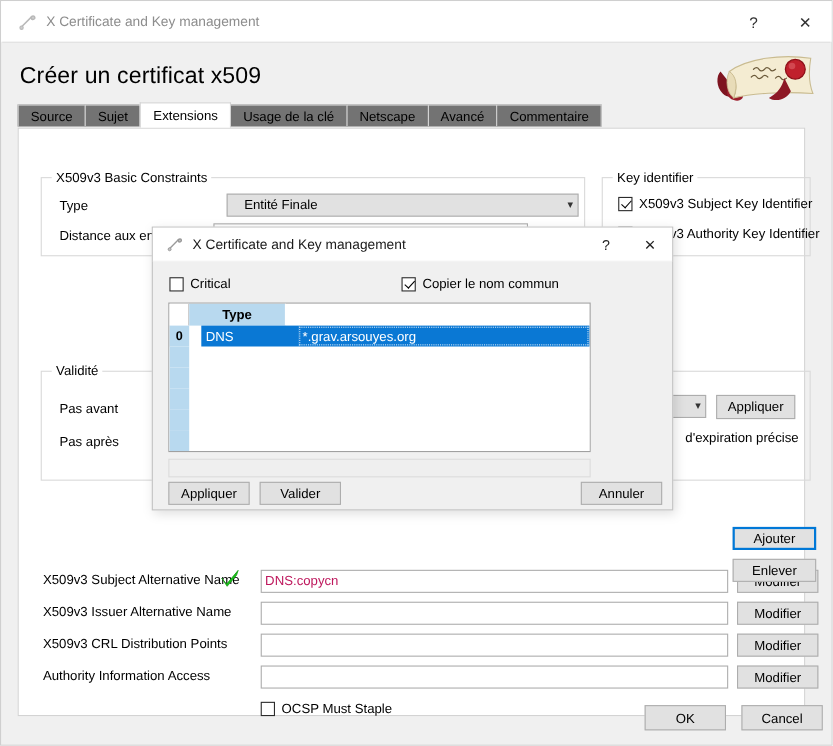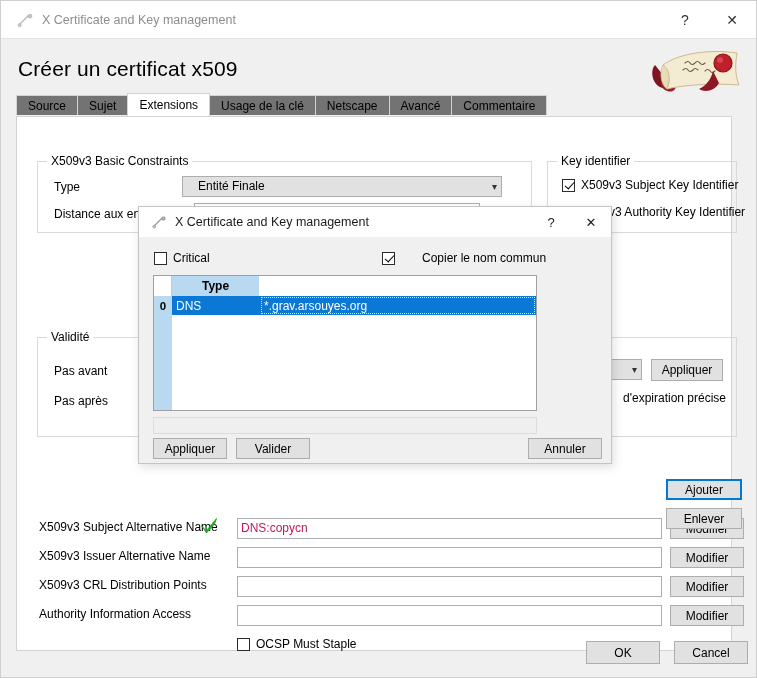--- a/index.html
+++ b/index.html
@@ -248,21 +248,21 @@
     font-weight: bold; font-size: 11.5px;
     display: flex; align-items: center; justify-content: center;
     color: #000;
   }
   .tr .cell {
     display: flex; align-items: center;
     font-size: 12px; padding-left: 4px;
     color: #000;
   }
   .tr.selected .cell { background: #0a78d4; color: #ffffff; }
-  .tr .cell.c-type { width: 88px; }
+  .tr .cell.c-type { width: 88px; margin-left: 11px; }
   .tr .cell.c-content { flex: 1; text-align: right; }
   .tr.selected .cell.c-content {
     outline: 1px dotted #cfe4f7;
     outline-offset: -2px;
   }
   .tr.blank { background: #ffffff; }
 
   
   #modal-status {
     position: absolute; left: 14px; top: 210px;
@@ -332,21 +332,21 @@
       <div class="tab">Avancé</div>
       <div class="tab">Commentaire</div>
     </div>
 
     <div id="tabpage">
 
       <div class="groupbox" id="gb-basic">
         <div class="gb-title">X509v3 Basic Constraints</div>
 
         <div class="fieldlabel" style="left:16px; top:18px;">Type</div>
-        <div class="combobox" style="left:144px; top:14px; width:320px; height:21px;padding-left:15px;">
+        <div class="combobox" style="left:168px; top:14px; width:320px; height:21px;padding-left:15px;">
           <span>Entité Finale</span>
           <span class="chev">▾</span>
         </div>
 
         <div class="fieldlabel" style="left:16px; top:45px;">Distance aux entités finales</div>
         <div class="textinput" style="left:156px; top:41px; width:286px; height:21px;"></div>
 
         <div class="cb-row" style="left:450px; top:45px;">
           <span class="cbox checked"></span>
           <span class="cb-label">Critical</span>
@@ -433,21 +433,21 @@
     <div id="modal-tb-buttons">
       <div class="mtb-btn">?</div>
       <div class="mtb-btn">✕</div>
     </div>
   </div>
 
   <div class="cb-row" style="left:15px; top:44px;">
     <span class="cbox"></span>
     <span class="cb-label">Critical</span>
   </div>
-  <div class="cb-row" style="left:243px; top:44px;gap:21px;">
+  <div class="cb-row" style="left:226px; top:44px;">
     <span class="cbox checked"></span>
     <span class="cb-label">Copier le nom commun</span>
   </div>
 
   <div id="tbl">
     <div id="tbl-head">
       <div class="th corner"></div>
       <div class="th c-type">Type</div>
     </div>
 

